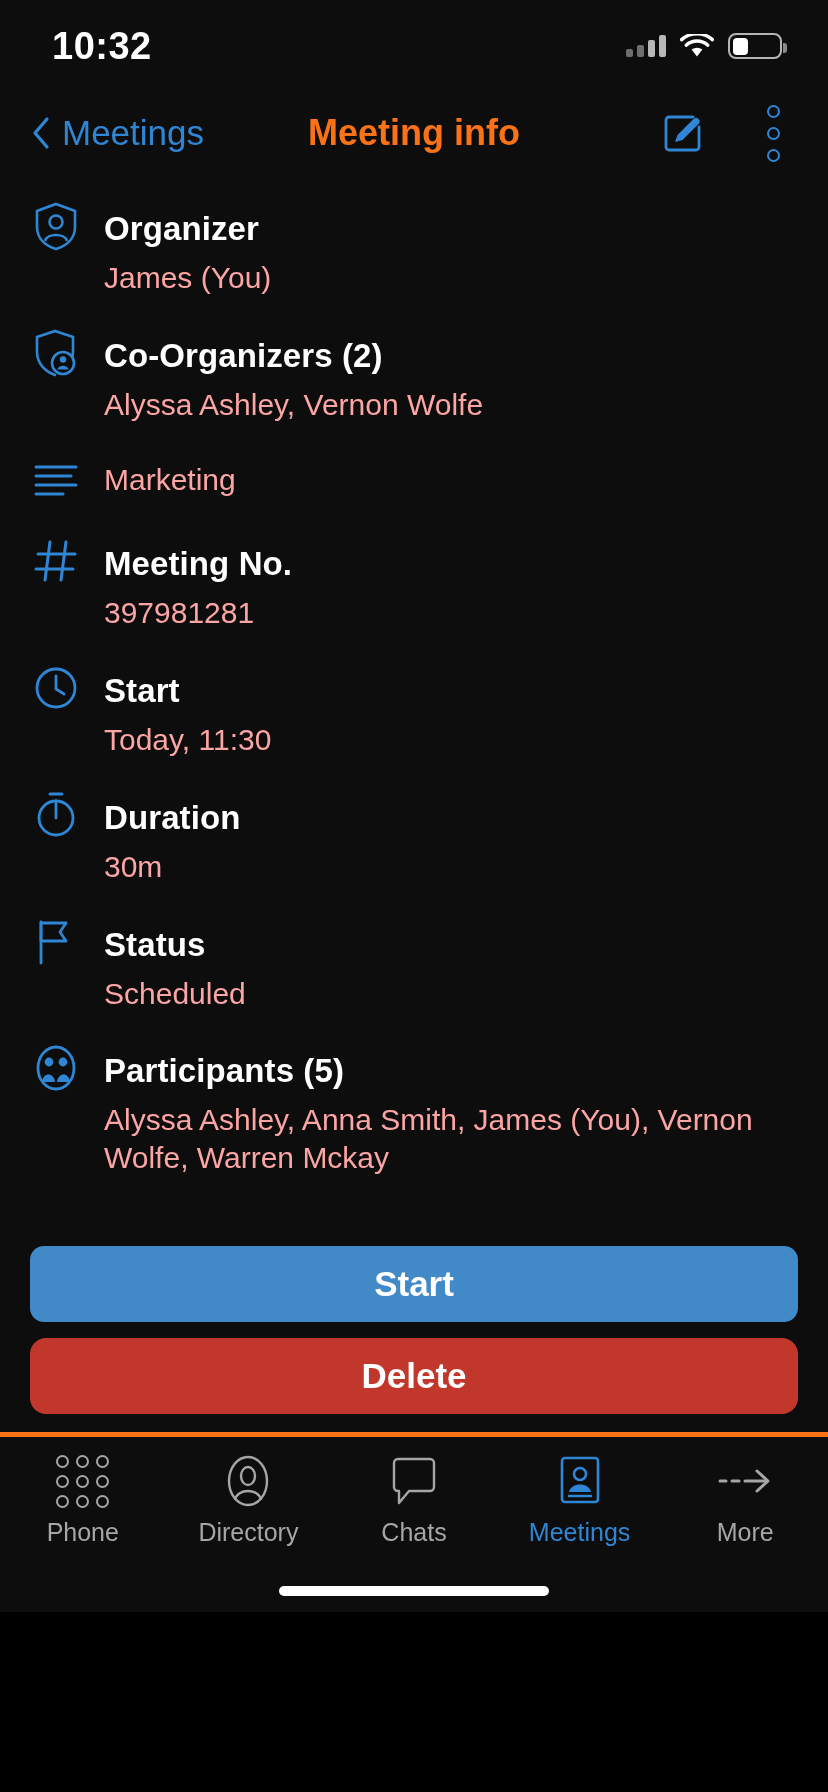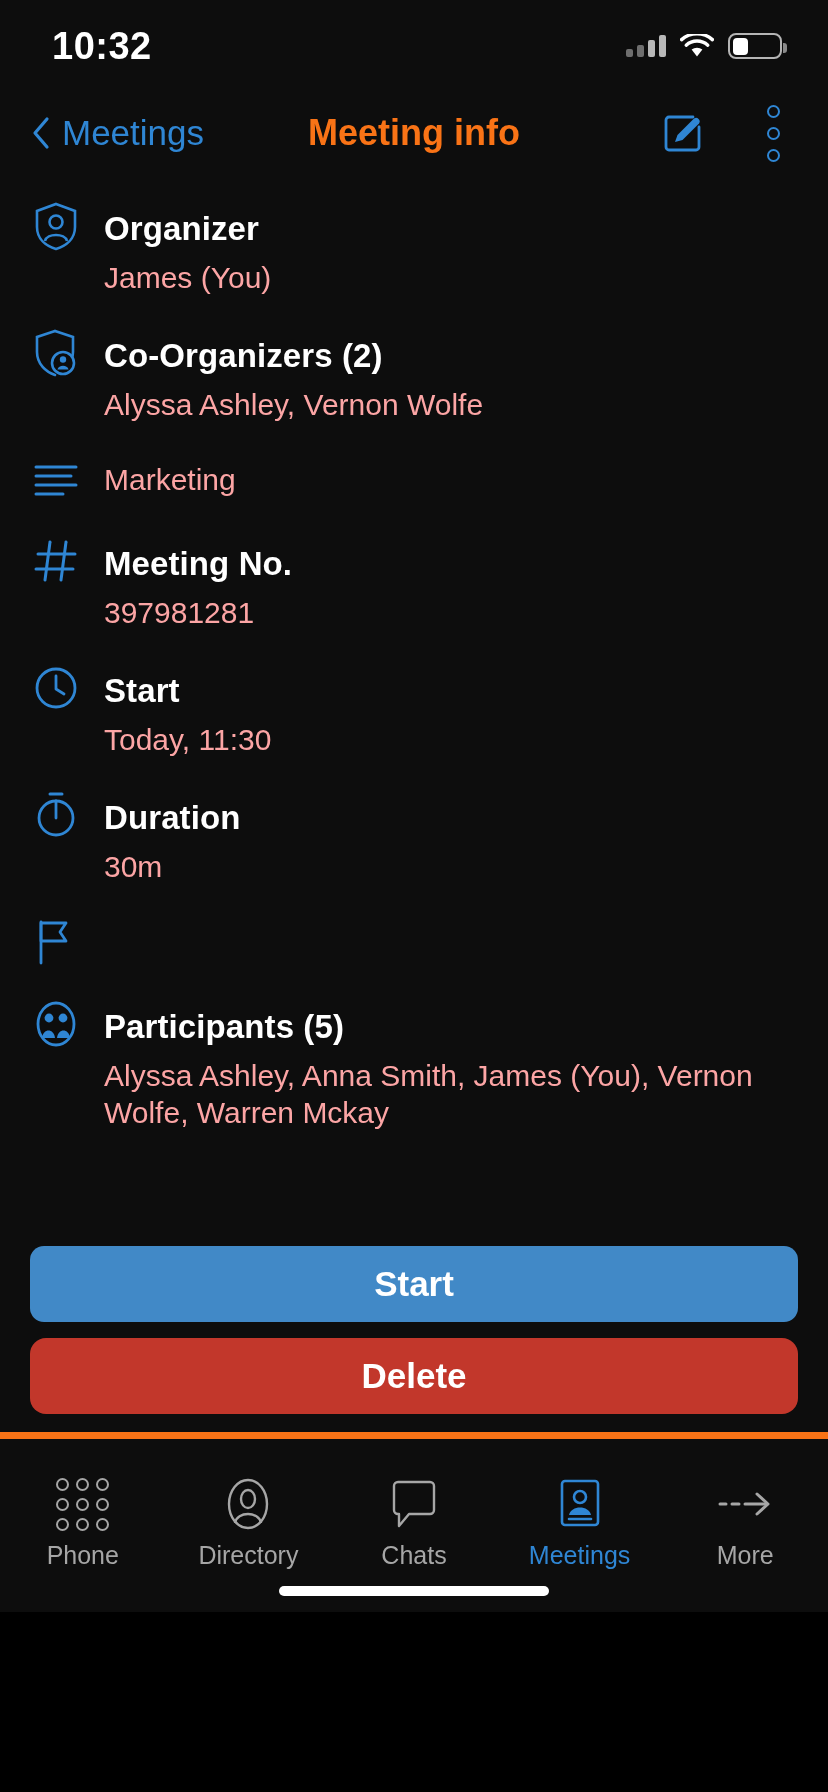--- a/index.html
+++ b/index.html
@@ -109,23 +109,23 @@
     font-family:"Liberation Sans", sans-serif;
     font-size:35px; font-weight:600; color:#fff;
     cursor:pointer; display:block;
   }
   .btn-start  { background:#4189c7; margin-bottom:16px; }
   .btn-delete { background:#c2372b;border-radius:16px; }
 
   
   .tabbar {
     flex:0 0 138px;
-    display:flex; align-items:flex-end; justify-content:space-around;
+    display:flex; align-items:flex-start; justify-content:space-around;
     padding-top:16px;
-    border-top:7px solid #f97316;
+    border-top:5px solid #f97316;
     background:#0d0d0d;
   }
   .tab {
     display:flex; flex-direction:column; align-items:center; gap:9px;
     width:20%; cursor:pointer;
   }
   .tab-ico { height:56px; display:flex; align-items:center; justify-content:center; }
   .tab-label { font-size:25px; color:#a6a6a6; font-weight:400; }
   .tab.active .tab-label { color:#2f86d4; }
   .dialpad { display:grid; grid-template-columns:repeat(3,1fr); gap:7px; }
@@ -279,20 +279,24 @@
       </div>
     </div>
 
     <div class="row">
       <div class="row-icon">
         <svg width="46" height="48" viewBox="0 0 46 48">
           <line x1="8" y1="4" x2="8" y2="45" stroke="#2f86d4" stroke-width="2.8" stroke-linecap="round"></line>
           <path d="M8 5 H33 L27 14 L33 23 H8 Z" stroke="#2f86d4" stroke-width="2.8" fill="none" stroke-linejoin="round"></path>
         </svg>
       </div>
+      <div class="row-body">
+        <div class="row-label">Status</div>
+        <div class="row-value">Scheduled</div>
+      </div>
     </div>
 
     <div class="row">
       <div class="row-icon">
         <svg width="46" height="50" viewBox="0 0 46 50">
           <ellipse cx="23" cy="25" rx="18" ry="21" stroke="#2f86d4" stroke-width="2.8" fill="none"></ellipse>
           <circle cx="16" cy="19" r="4.4" fill="#2f86d4"></circle>
           <circle cx="30" cy="19" r="4.4" fill="#2f86d4"></circle>
           <path d="M9 39 C10 29 21 29 22 39 Z" fill="#2f86d4"></path>
           <path d="M24 39 C25 29 36 29 37 39 Z" fill="#2f86d4"></path>

